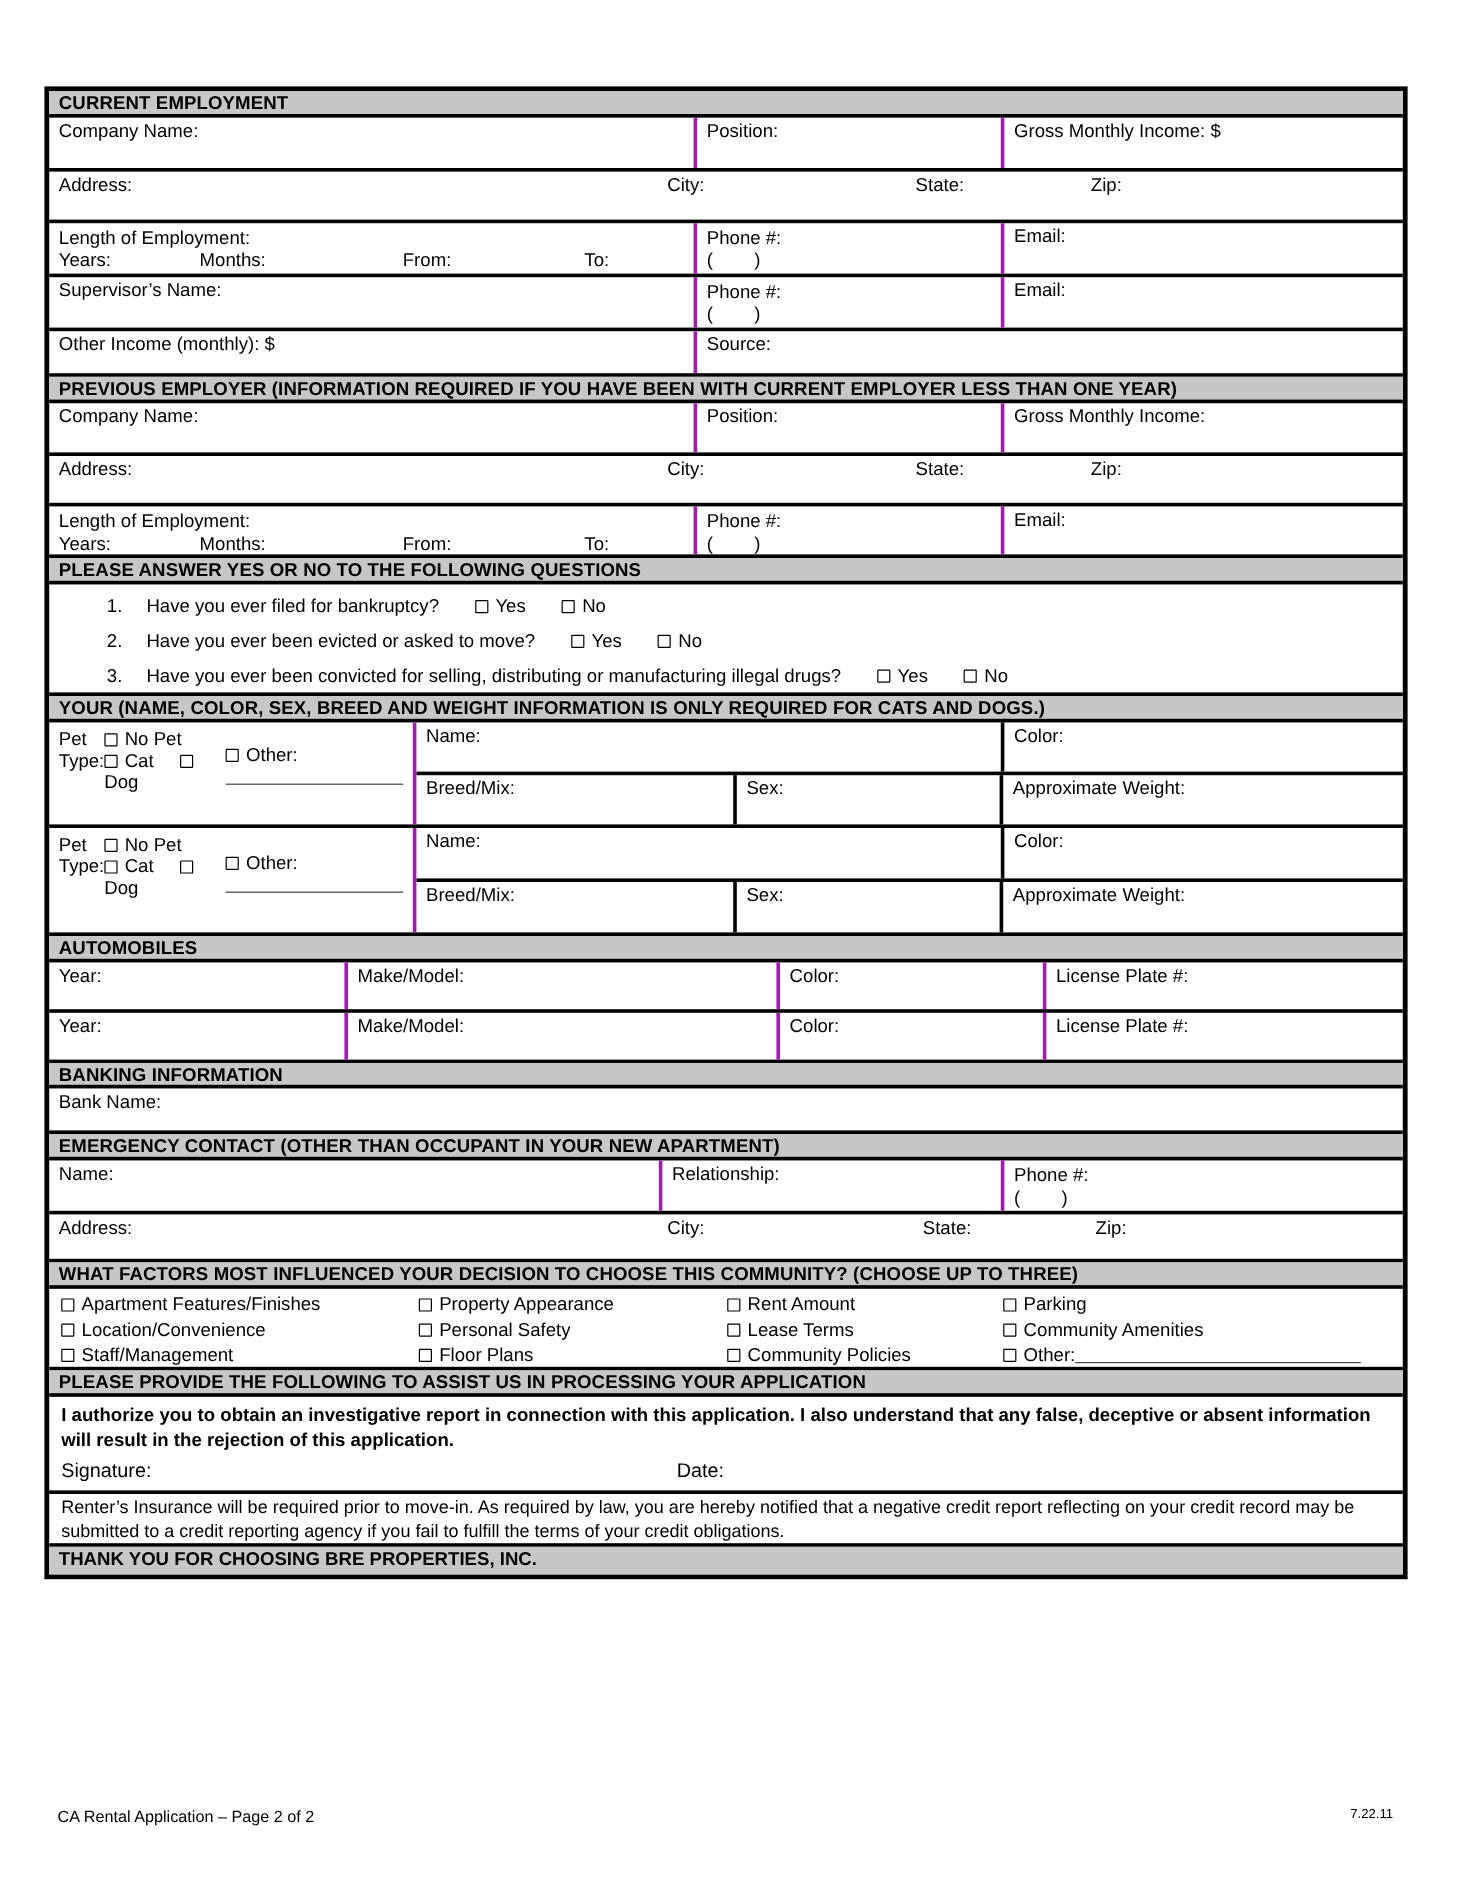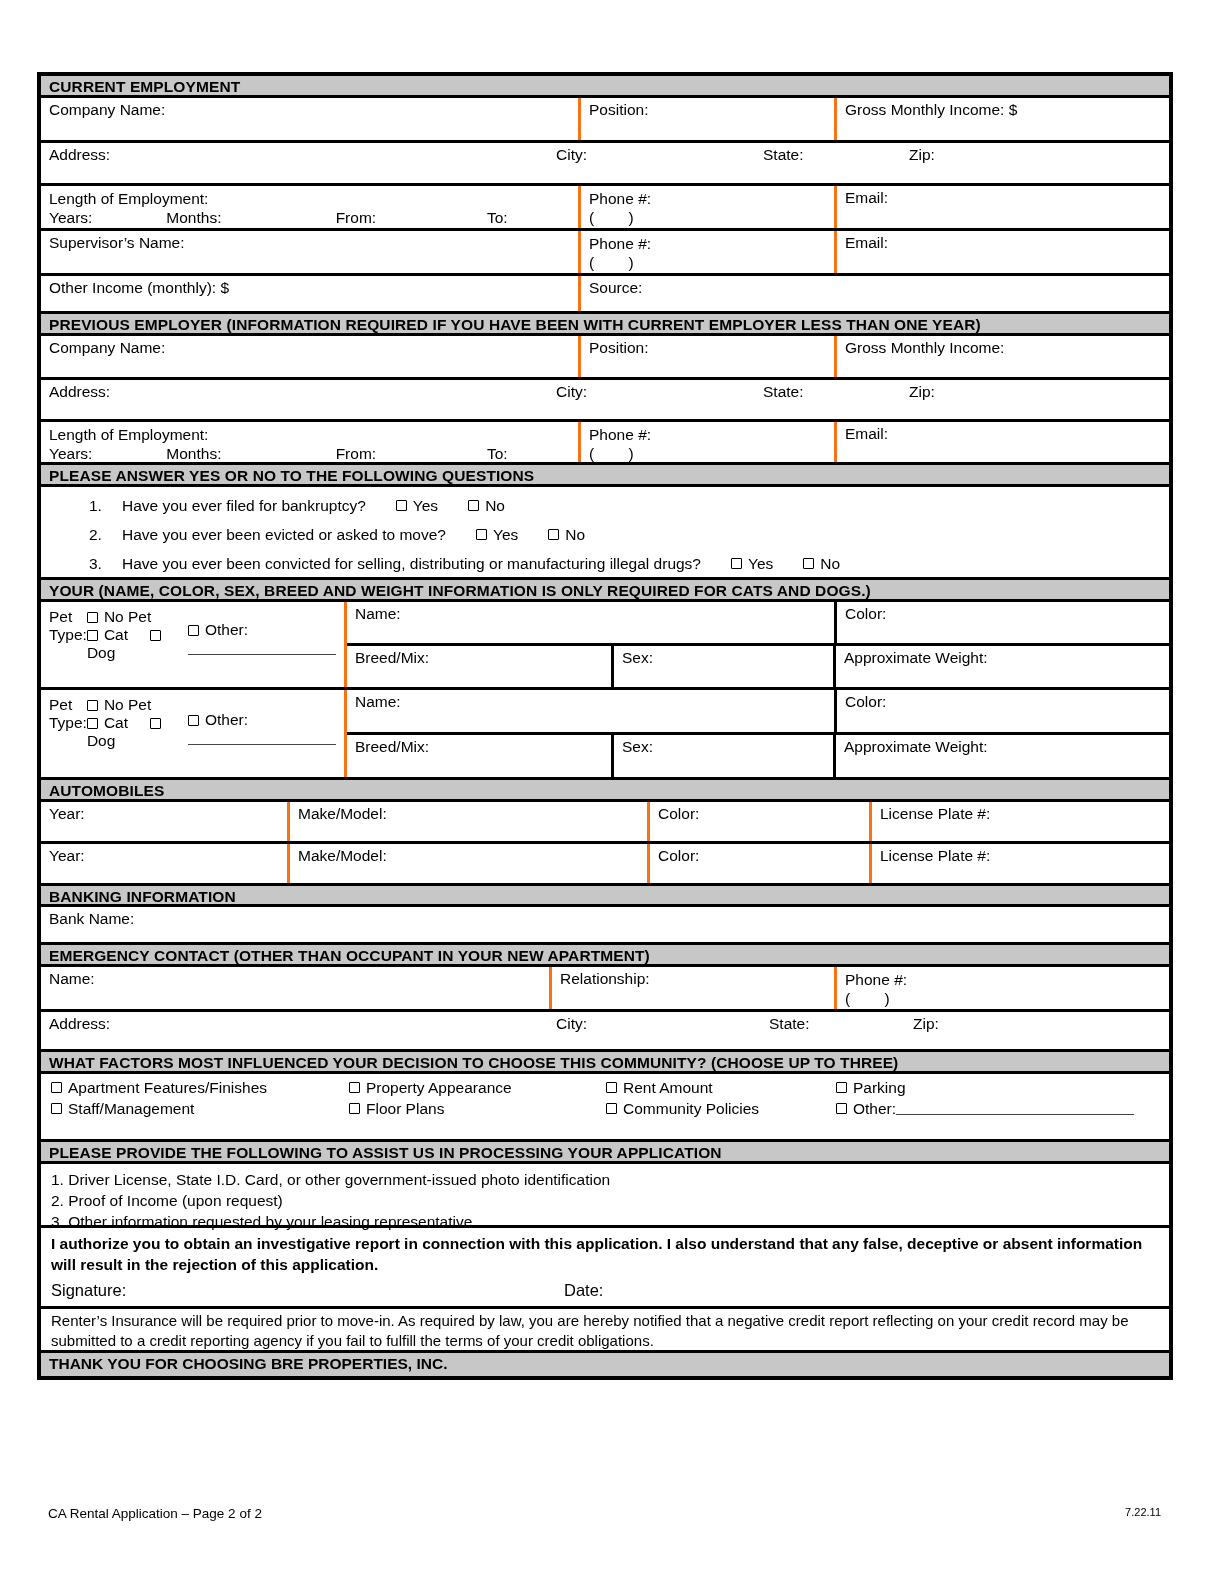--- a/index.html
+++ b/index.html
@@ -12,21 +12,21 @@
   .form {
     position:absolute; left:37px; top:72px; width:1136px;
     border:4px solid #000; background:#fff;
   }
   .hdr {
     background:#c7c7c7; border-bottom:3px solid #000;
     font-weight:bold; font-size:15.5px; line-height:17px;
     padding:2px 8px; height:22px; letter-spacing:0.1px;
   }
   .row { display:flex; border-bottom:3px solid #000; }
-  .cell { border-right:3px solid #f97316; padding:3px 8px; font-size:15.5px; position:relative; }
+  .cell { border-right:3px solid #a21caf; padding:3px 8px; font-size:15.5px; position:relative; }
   .cell:last-child { border-right:none; flex:1; }
   .w540{width:540px;} .w256{width:256px;} .w306{width:306px;}
   .w490{width:490px;} .w267{width:267px;} .w222{width:222px;}
   .w249{width:249px;} .w325{width:360px;} .w511{width:511px;} .w285{width:285px;}
   .pre { white-space:pre; }
   .abs { position:absolute; top:3px; font-size:15.5px; }
   .cb {
     display:inline-block; width:11px; height:11px;
     border:1.8px solid #000; border-radius:1px;
     vertical-align:-1px; margin-right:6px; background:#fff; flex:none;
@@ -272,47 +272,58 @@
             <span>Rent Amount</span>
           </span>
         <span class="fc fc4">
             <span class="cb"></span>
             <span>Parking</span>
           </span>
       </div>
       <div class="fline">
         <span class="fc fc1">
             <span class="cb"></span>
+            <span>Location/Convenience</span>
+          </span>
+        <span class="fc fc2">
+            <span class="cb"></span>
+            <span>Personal Safety</span>
+          </span>
+        <span class="fc fc3">
+            <span class="cb"></span>
+            <span>Lease Terms</span>
+          </span>
+        <span class="fc fc4">
+            <span class="cb"></span>
+            <span>Community Amenities</span>
+          </span>
+      </div>
+      <div class="fline">
+        <span class="fc fc1">
+            <span class="cb"></span>
             <span>Staff/Management</span>
           </span>
         <span class="fc fc2">
             <span class="cb"></span>
             <span>Floor Plans</span>
           </span>
         <span class="fc fc3">
             <span class="cb"></span>
             <span>Community Policies</span>
           </span>
         <span class="fc fc4">
             <span class="cb"></span>
             <span>Other:</span>
             <span class="blank" style="width:238px"></span>
           </span>
       </div>
     </div>
   </div>
 
   <div class="hdr">PLEASE PROVIDE THE FOLLOWING TO ASSIST US IN PROCESSING YOUR APPLICATION</div>
-  <div class="row" style="height:64px">
-    <div class="cell plist">
-      <div>1. Driver License, State I.D. Card, or other government-issued photo identification</div>
-      <div>2. Proof of Income (upon request)</div>
-      <div>3. Other information requested by your leasing representative.</div>
-    </div>
-  </div>
 
   <div class="auth">
     <div class="auth-text">I authorize you to obtain an investigative report in connection with this application. I also understand that any false, deceptive or absent information will result in the rejection of this application.</div>
     <span class="sig-label">Signature:</span>
     <span class="date-label">Date:</span>
     <span style="position:absolute;bottom:6px;left:110px;right:540px;height:18px"></span>
     <span style="position:absolute;bottom:6px;left:580px;right:20px;height:18px"></span>
   </div>
 
   <div class="notice">Renter’s Insurance will be required prior to move-in. As required by law, you are hereby notified that a negative credit report reflecting on your credit record may be submitted to a credit reporting agency if you fail to fulfill the terms of your credit obligations.</div>

